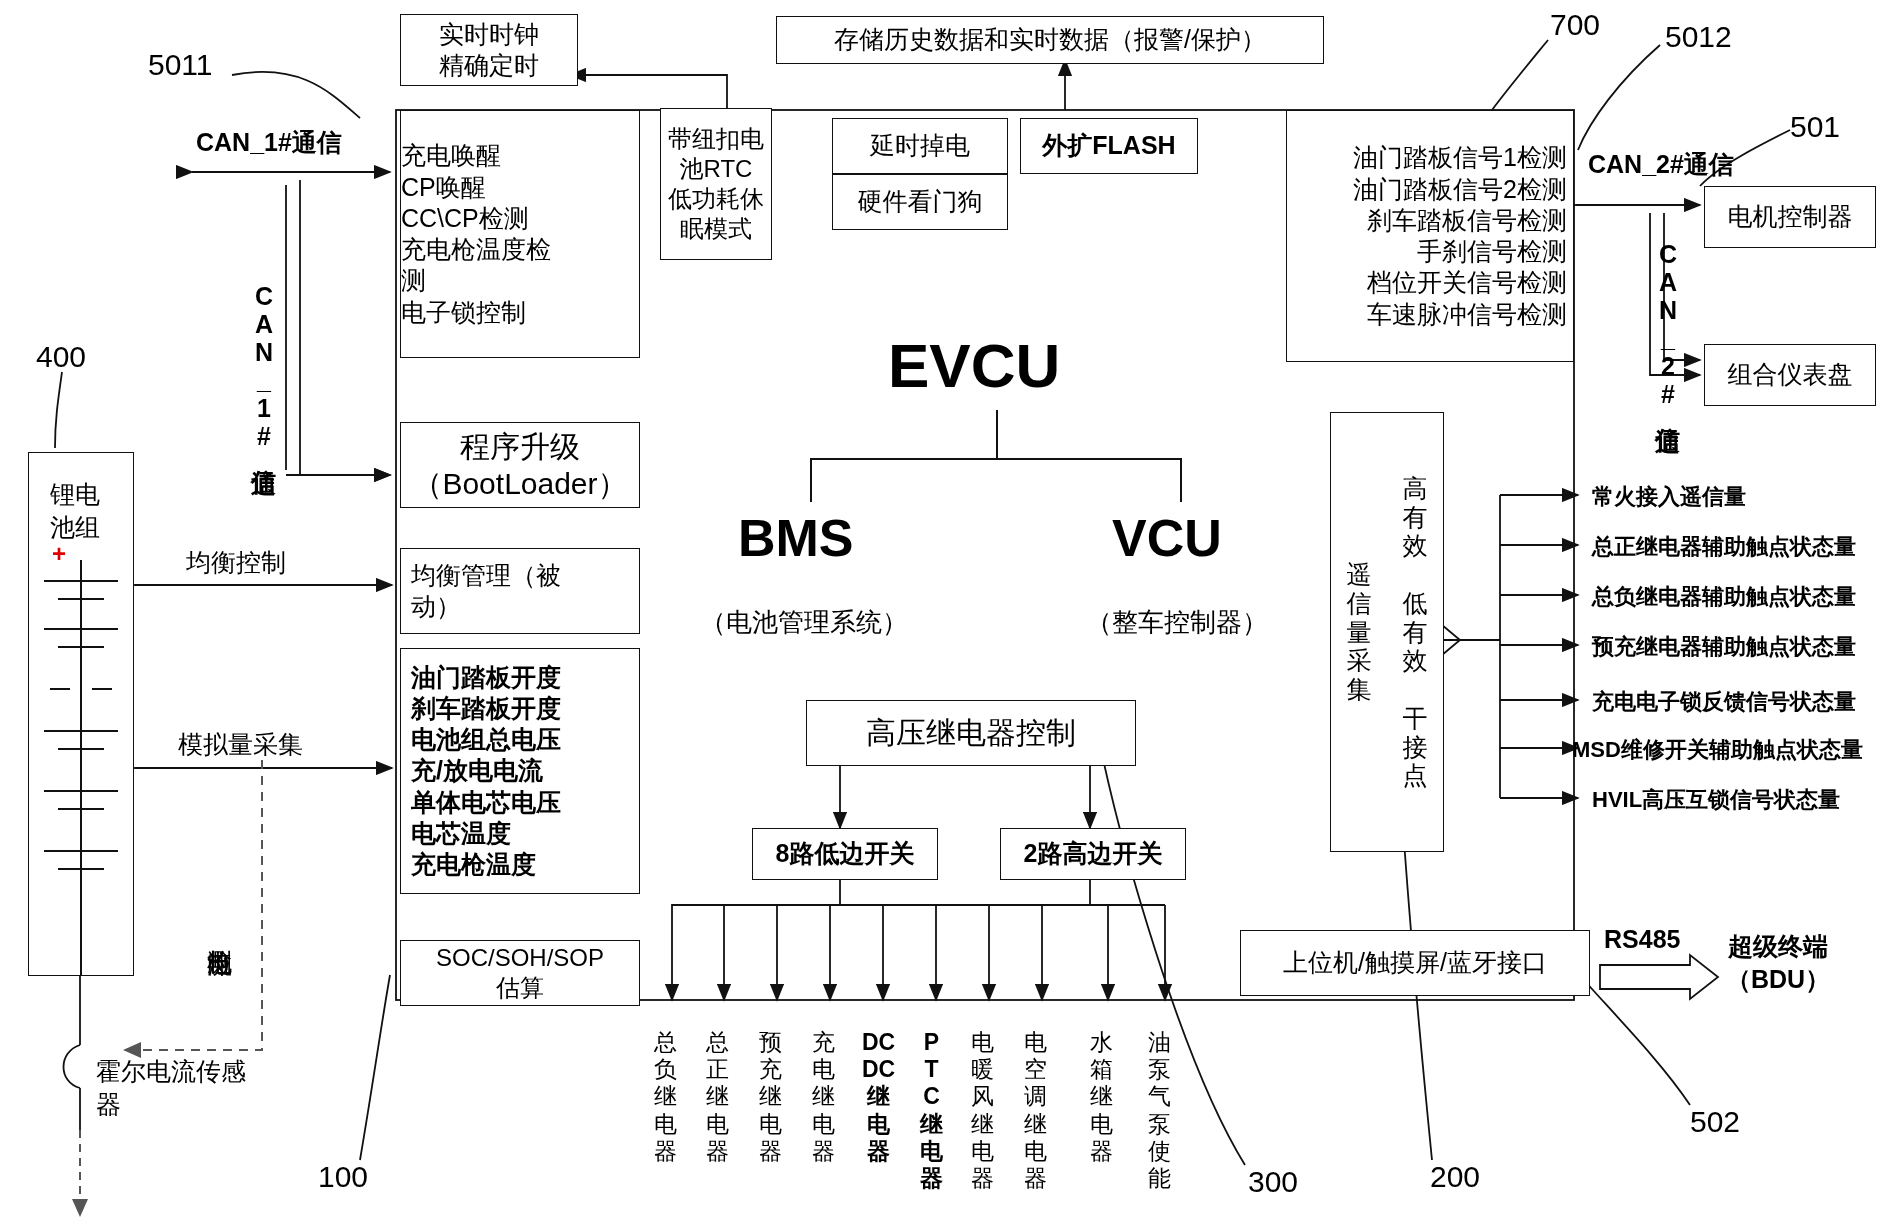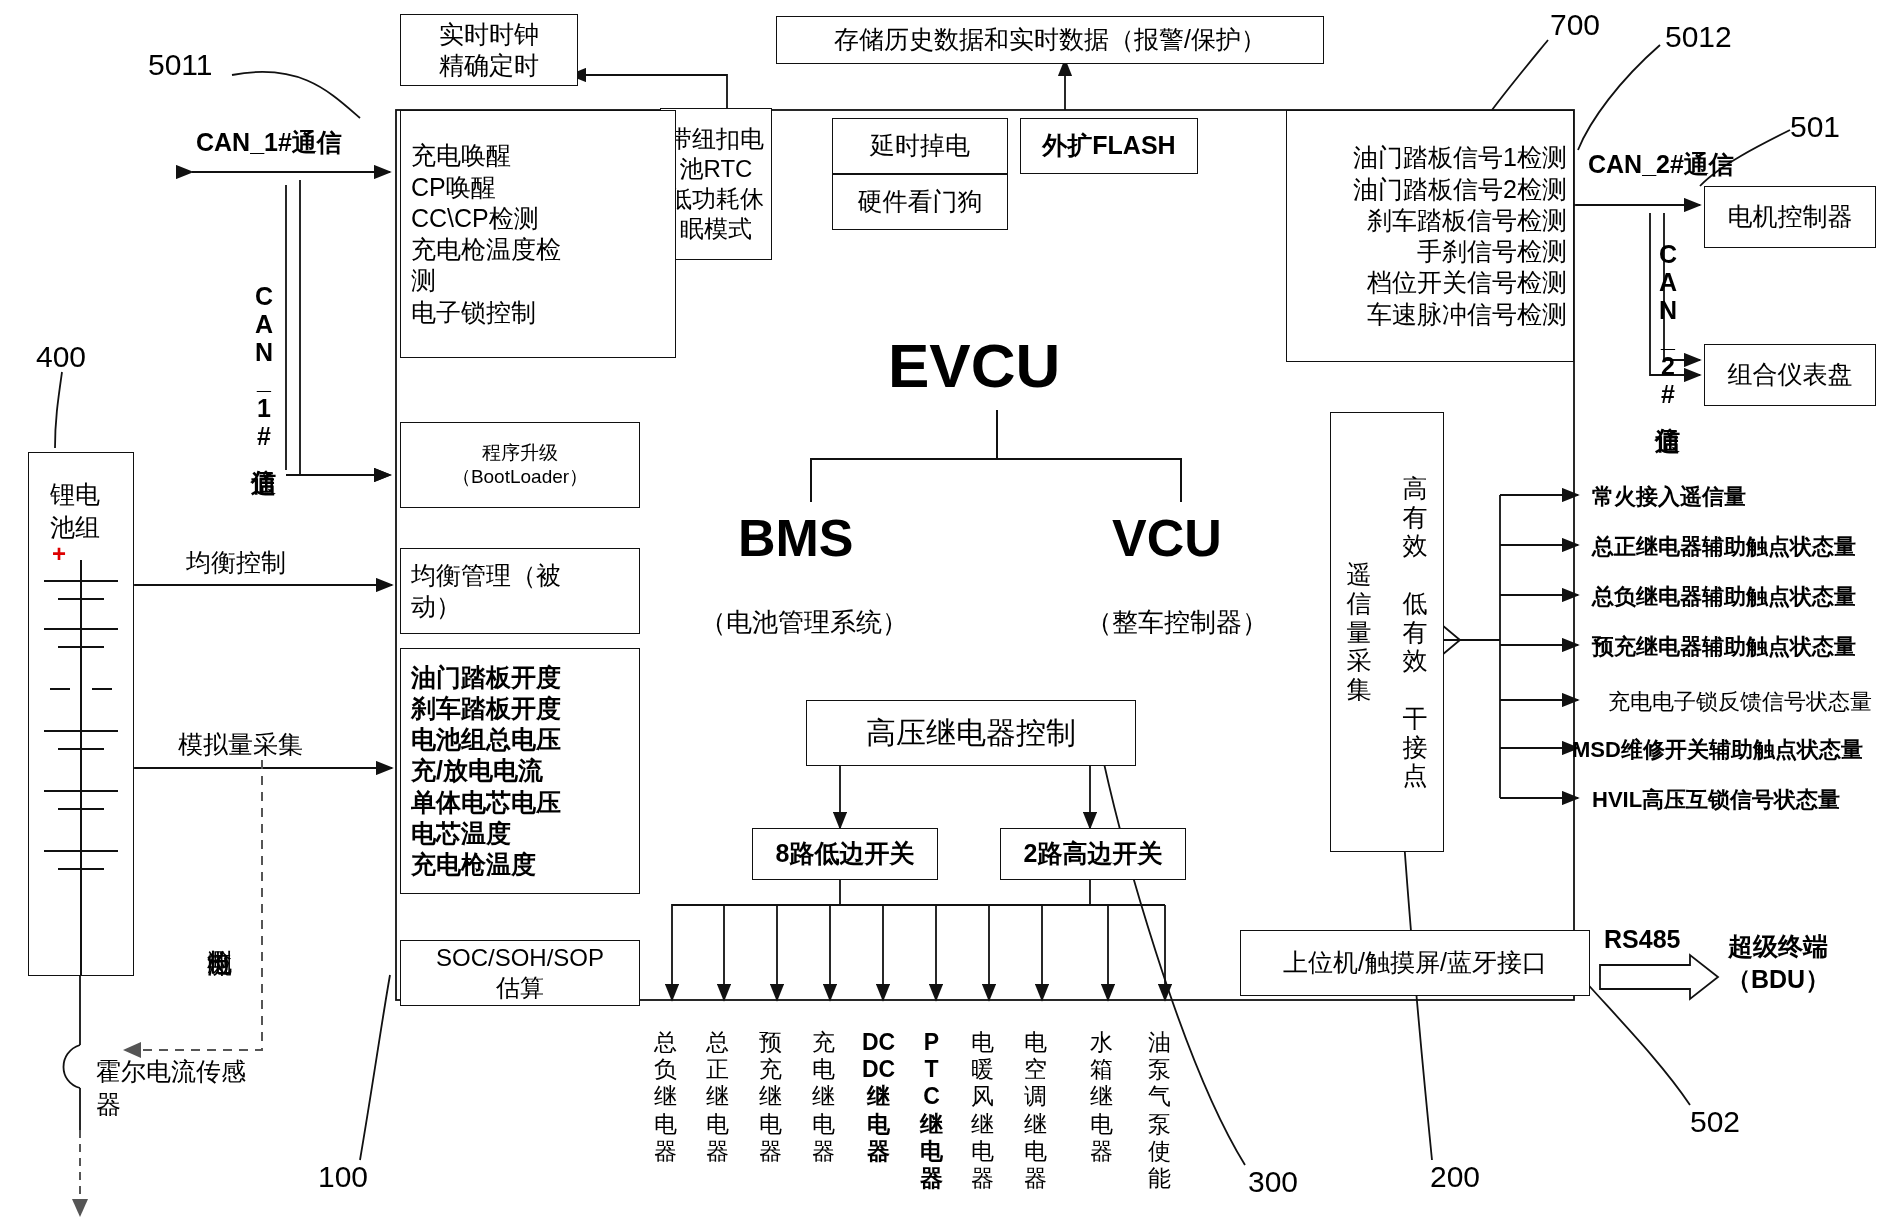--- a/index.html
+++ b/index.html
@@ -136,30 +136,30 @@
     <span class="multi">延时掉电</span>
   </div>
   <div class="box" style="left:832px;top:174px;width:176px;height:56px;font-size:25px;">
     <span class="multi">硬件看门狗</span>
   </div>
 
   <div class="box" style="left:1020px;top:118px;width:178px;height:56px;font-size:25px;">
     <span class="multi b">外扩FLASH</span>
   </div>
 
-  <div class="box" style="left:400px;top:110px;width:276px;height:248px;font-size:25px;justify-content:flex-start;padding-left:10px;text-align:left;">
+  <div class="box" style="left:400px;top:110px;width:240px;height:248px;font-size:25px;justify-content:flex-start;text-align:left;">
     <span class="multi">充电唤醒
 CP唤醒
 CC\CP检测
 充电枪温度检
 测
 电子锁控制</span>
   </div>
 
-  <div class="box" style="left:400px;top:422px;width:240px;height:86px;font-size:19px;">
+  <div class="box" style="left:400px;top:422px;width:240px;height:86px;font-size:30px;">
     <span class="multi">程序升级
 （BootLoader）</span>
   </div>
 
   <div class="box" style="left:400px;top:548px;width:240px;height:86px;font-size:25px;justify-content:flex-start;padding-left:10px;text-align:left;">
     <span class="multi">均衡管理（被
 动）</span>
   </div>
 
   <div class="box" style="left:400px;top:648px;width:240px;height:246px;font-size:25px;justify-content:flex-start;padding-left:10px;text-align:left;font-weight:bold;">
@@ -232,21 +232,21 @@
   </div>
   <div class="lbl" style="left:1592px;top:532px;font-size:22px;font-weight:bold;">
     <span>总正继电器辅助触点状态量</span>
   </div>
   <div class="lbl" style="left:1592px;top:582px;font-size:22px;font-weight:bold;">
     <span>总负继电器辅助触点状态量</span>
   </div>
   <div class="lbl" style="left:1592px;top:632px;font-size:22px;font-weight:bold;">
     <span>预充继电器辅助触点状态量</span>
   </div>
-  <div class="lbl" style="left:1592px;top:687px;font-size:22px;font-weight:normal;margin-left:16px;">
+  <div class="lbl" style="left:1592px;top:687px;font-size:22px;font-weight:bold;">
     <span>充电电子锁反馈信号状态量</span>
   </div>
   <div class="lbl" style="left:1572px;top:735px;font-size:22px;font-weight:bold;">
     <span>MSD维修开关辅助触点状态量</span>
   </div>
   <div class="lbl" style="left:1592px;top:785px;font-size:22px;font-weight:bold;">
     <span>HVIL高压互锁信号状态量</span>
   </div>
 
   <div class="lbl b" style="left:196px;top:126px;font-size:25px;">

